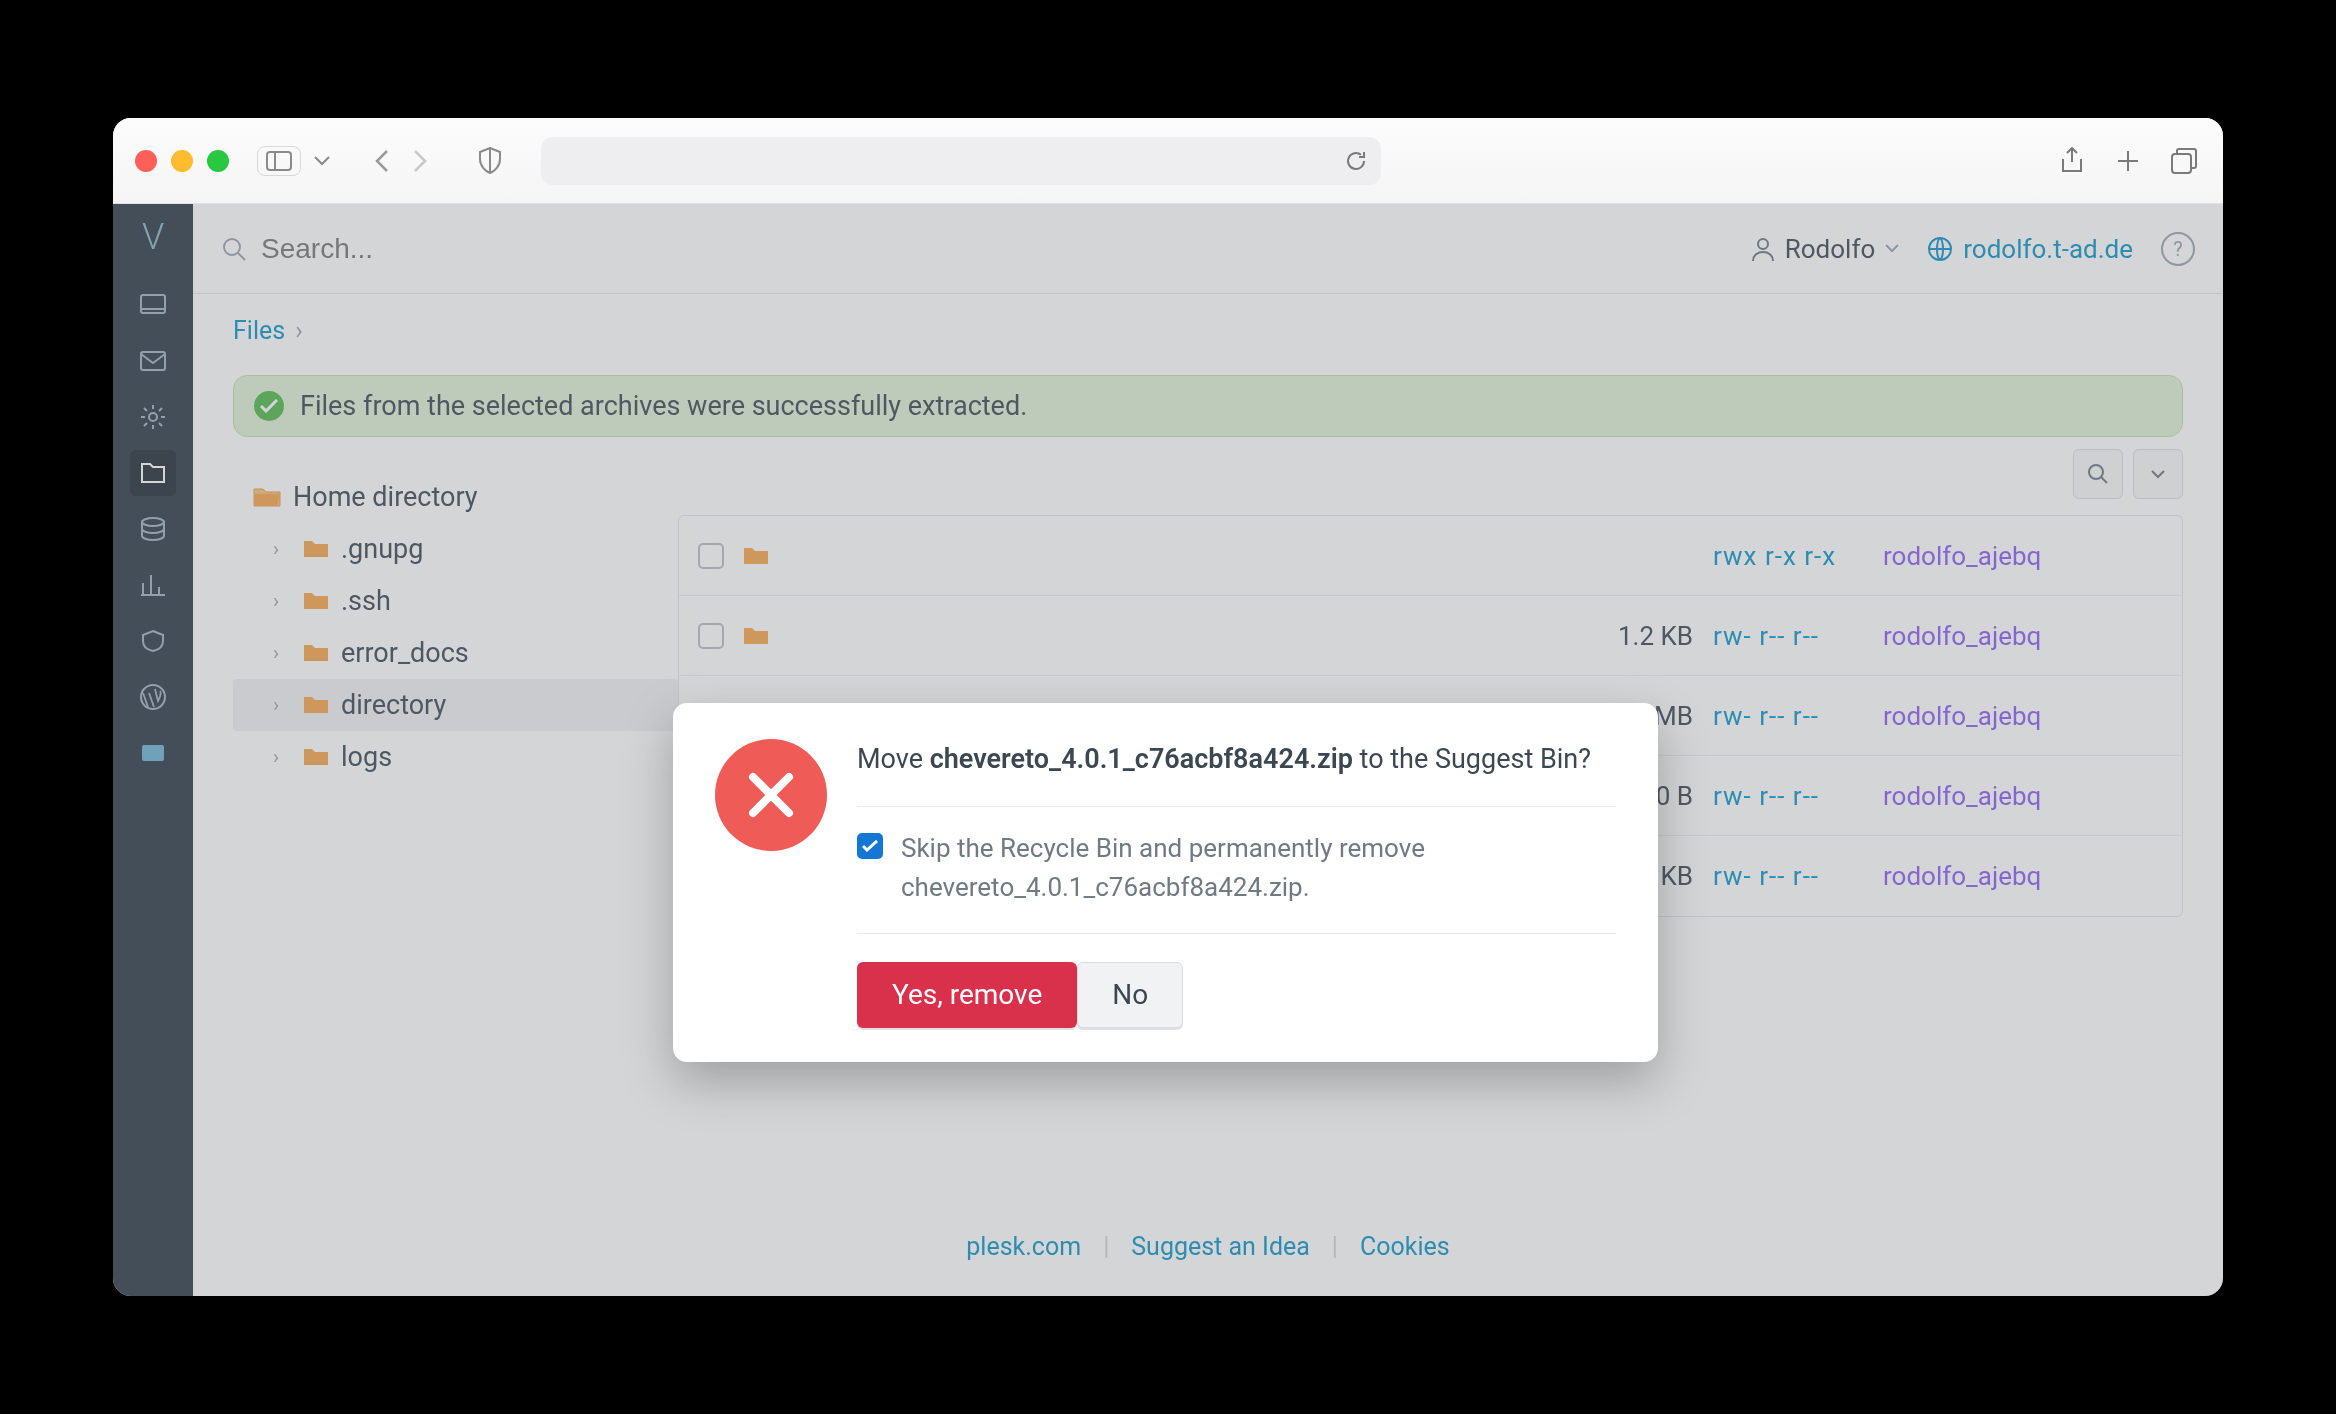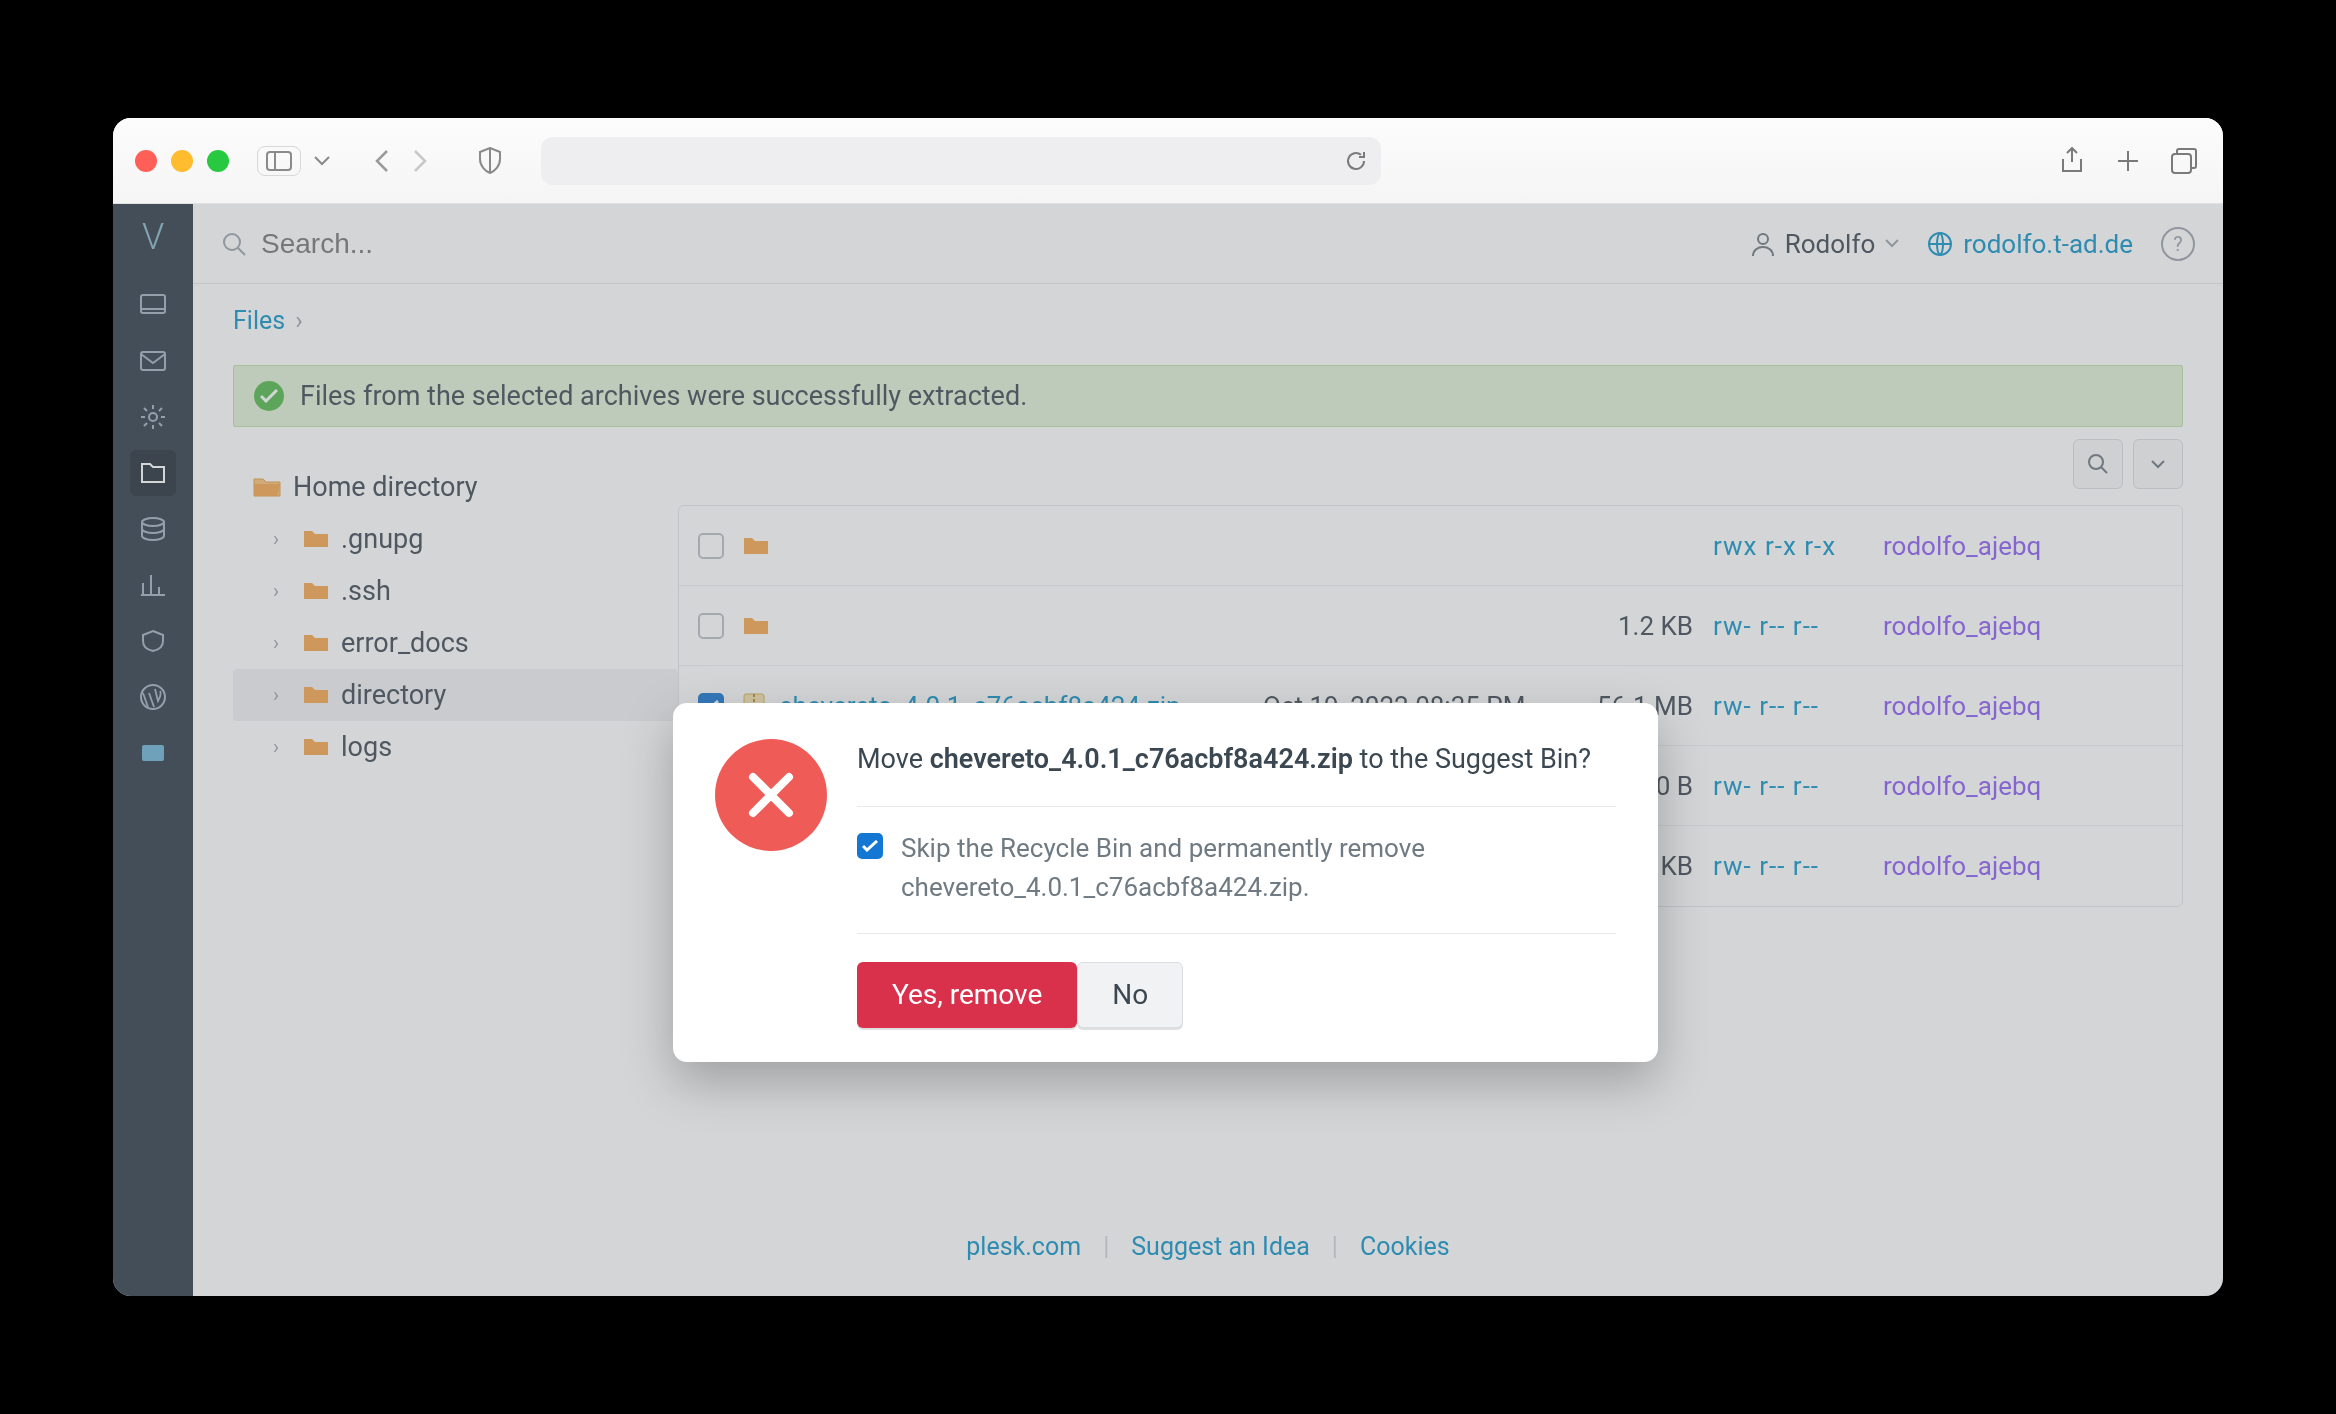--- a/index.html
+++ b/index.html
@@ -46,35 +46,35 @@
 
 .app { position:absolute; top:86px; left:0; right:0; bottom:0; display:flex; }
 .rail {
   width:80px; background:#2b3844; display:flex; flex-direction:column; align-items:center; padding-top:12px; gap:10px;
 }
 .rail .logo{color:#87b7c7; font-size:36px; font-weight:300; margin-bottom:14px;}
 .rail-item{width:46px; height:46px; display:flex; align-items:center; justify-content:center; color:#9fb0bf; border-radius:6px;}
 .rail-item.active{background:#1f2a34; color:#fff;}
 
 .main { flex:1; display:flex; flex-direction:column; position:relative;}
-.topbar{height:80px; border-bottom:1px solid #e6e6e6; display:flex; align-items:center; padding:0 28px;}
+.topbar{height:90px; border-bottom:1px solid #e6e6e6; display:flex; align-items:center; padding:0 28px;}
 .search{display:flex; align-items:center; gap:14px; color:#9aa3ab; font-size:28px;}
 .search input{border:none; outline:none; font-size:28px; color:#6b7680; background:transparent; width:400px;}
 .top-right{margin-left:auto; display:flex; align-items:center; gap:28px; font-size:26px;}
 .user-chip{display:flex; align-items:center; gap:10px; color:#3b4852;}
 .domain-chip{display:flex; align-items:center; gap:10px; color:#0b94c8;}
 .help-circ{width:34px; height:34px; border:2px solid #9aa3ab; border-radius:50%; display:flex; align-items:center; justify-content:center; color:#9aa3ab; font-size:20px;}
 
 .content{flex:1; padding:22px 40px 0 40px; overflow:hidden;}
 .crumb{color:#0b94c8; font-size:25px; display:flex; align-items:center; gap:10px;}
 .crumb .chev{color:#9aa3ab;}
 .page-title{font-size:55px; font-weight:400; color:#3b4852; margin-top:14px;}
 .page-title .dom{color:#0b94c8;}
 
-.alert{margin-top:30px; background:#e0f0d4; border:1px solid #bfe1a4; border-radius:2px; padding:14px 20px; display:flex; align-items:center; gap:16px; color:#3b4852; font-size:27px;}
+.alert{margin-top:30px; background:#e0f0d4; border:1px solid #bfe1a4; border-radius:14px; padding:14px 20px; display:flex; align-items:center; gap:16px; color:#3b4852; font-size:27px;}
 .alert .ok{width:30px; height:30px; background:#50b948; border-radius:50%; display:flex; align-items:center; justify-content:center; color:#fff;}
 
 .fm{display:flex; margin-top:28px; gap:0;}
 .tree{width:445px; padding-top:6px;}
 .tree-row{display:flex; align-items:center; gap:12px; padding:10px 14px 10px 20px; font-size:27px; color:#3b4852; border-radius:4px;}
 .tree-row.root .fld{margin-left:0;}
 .tree-row .chev{width:18px; color:#9aa3ab; font-size:20px;}
 .tree-row .fld{color:#f29b3e;}
 .tree-row.child{padding-left:40px;}
 .tree-row.sel{background:#f0f1f2;}

